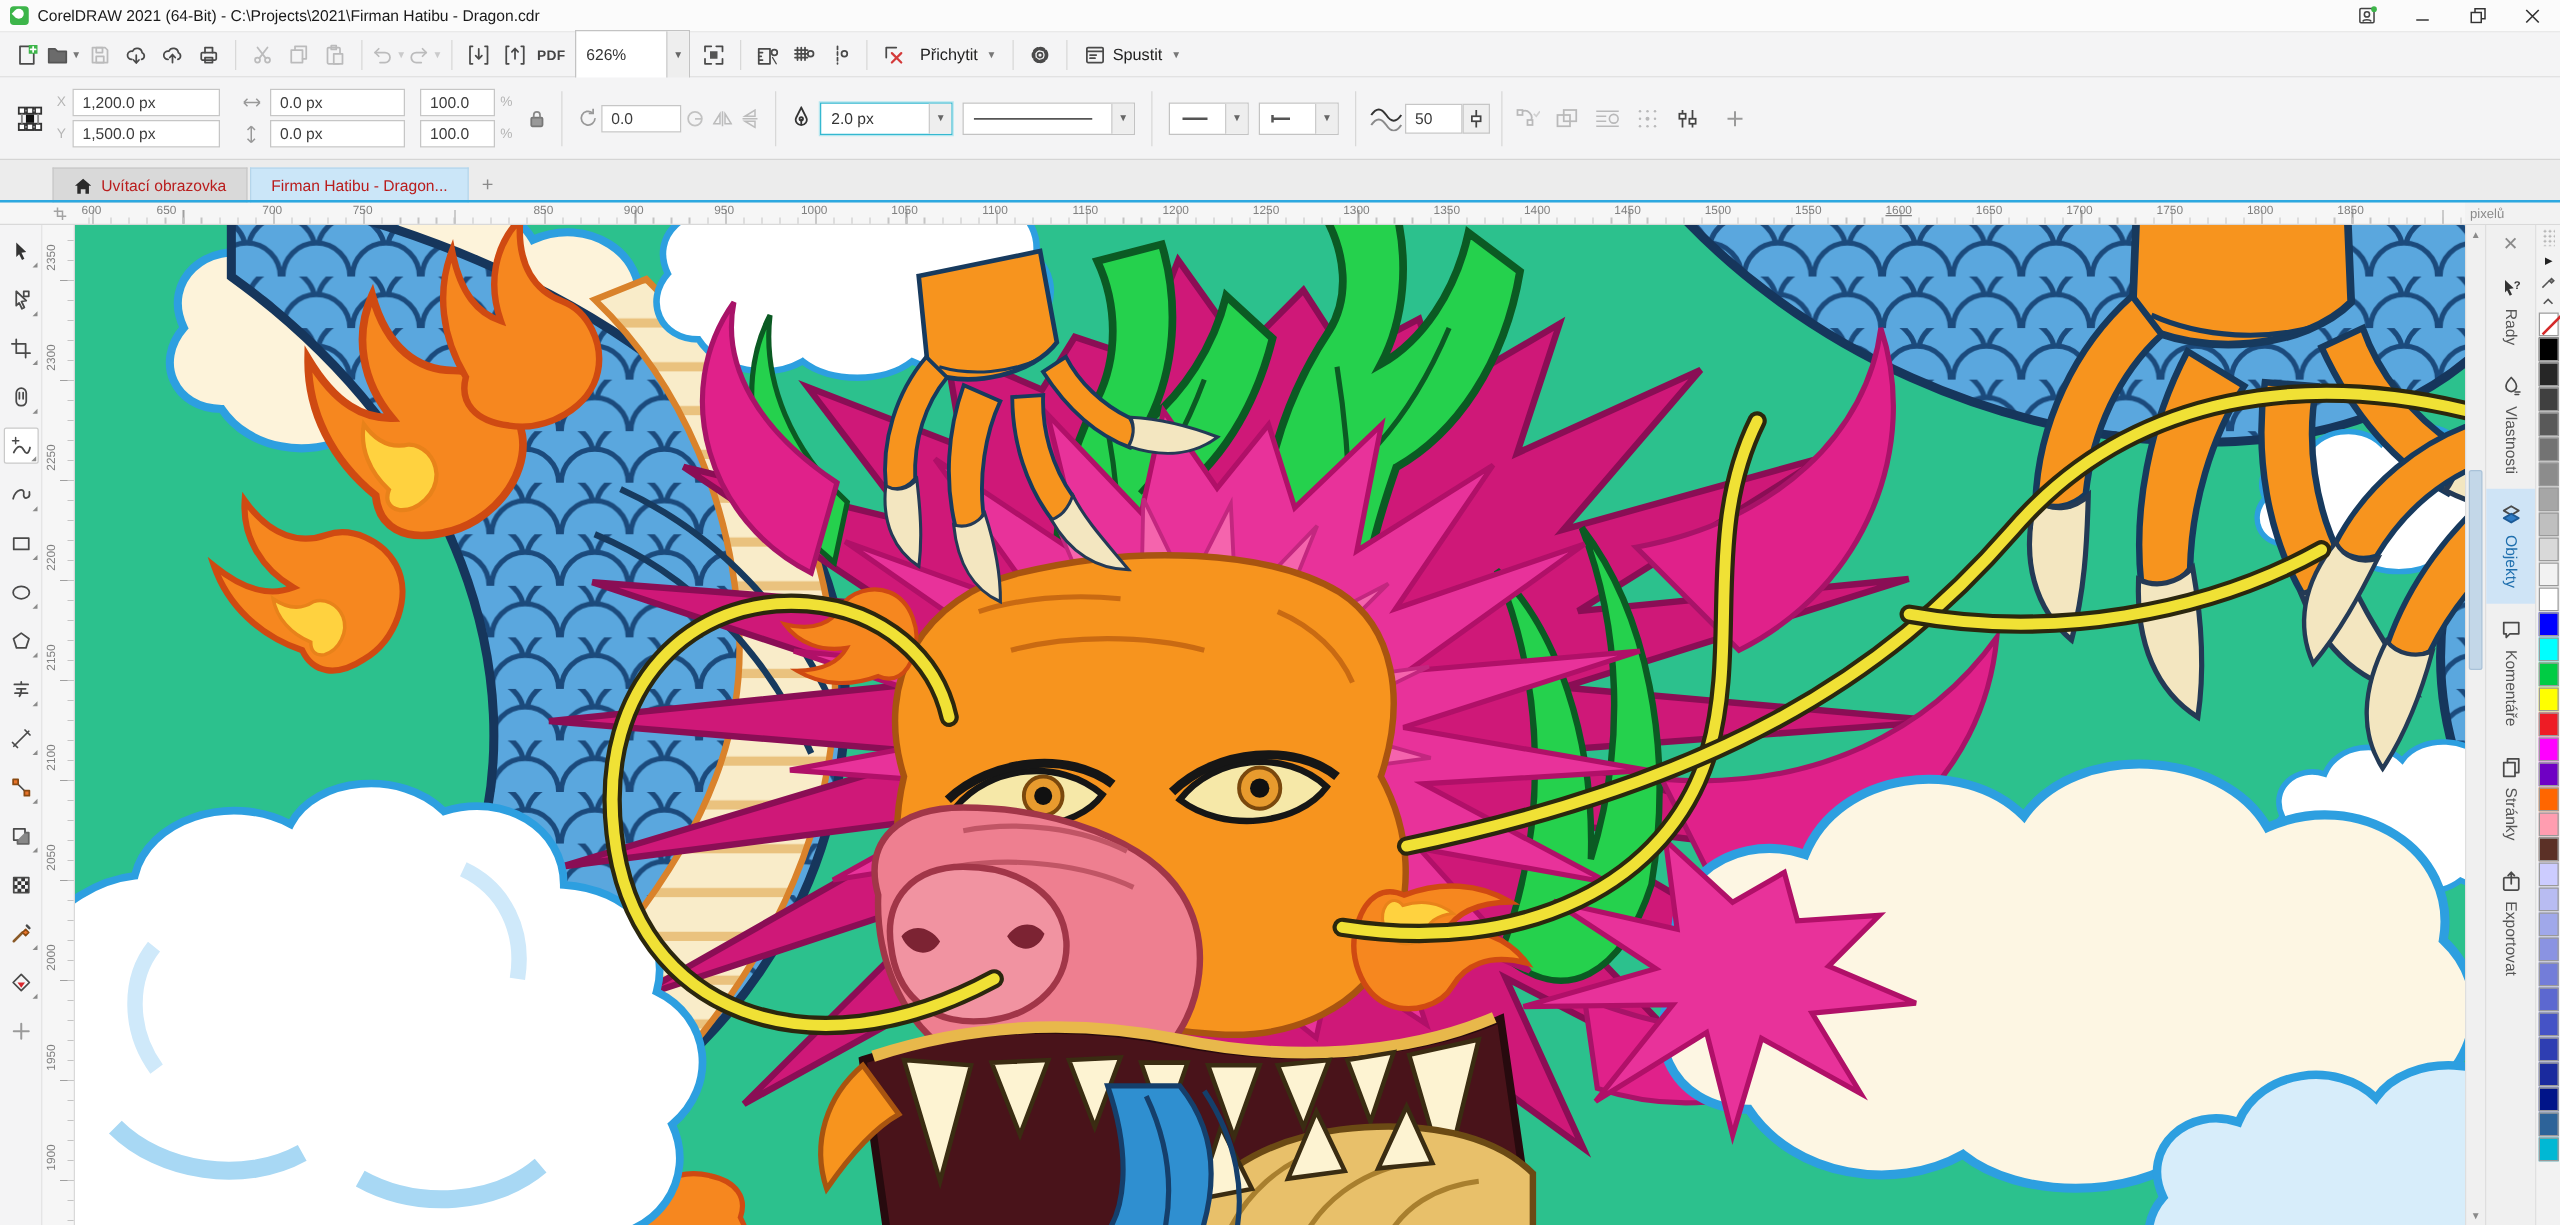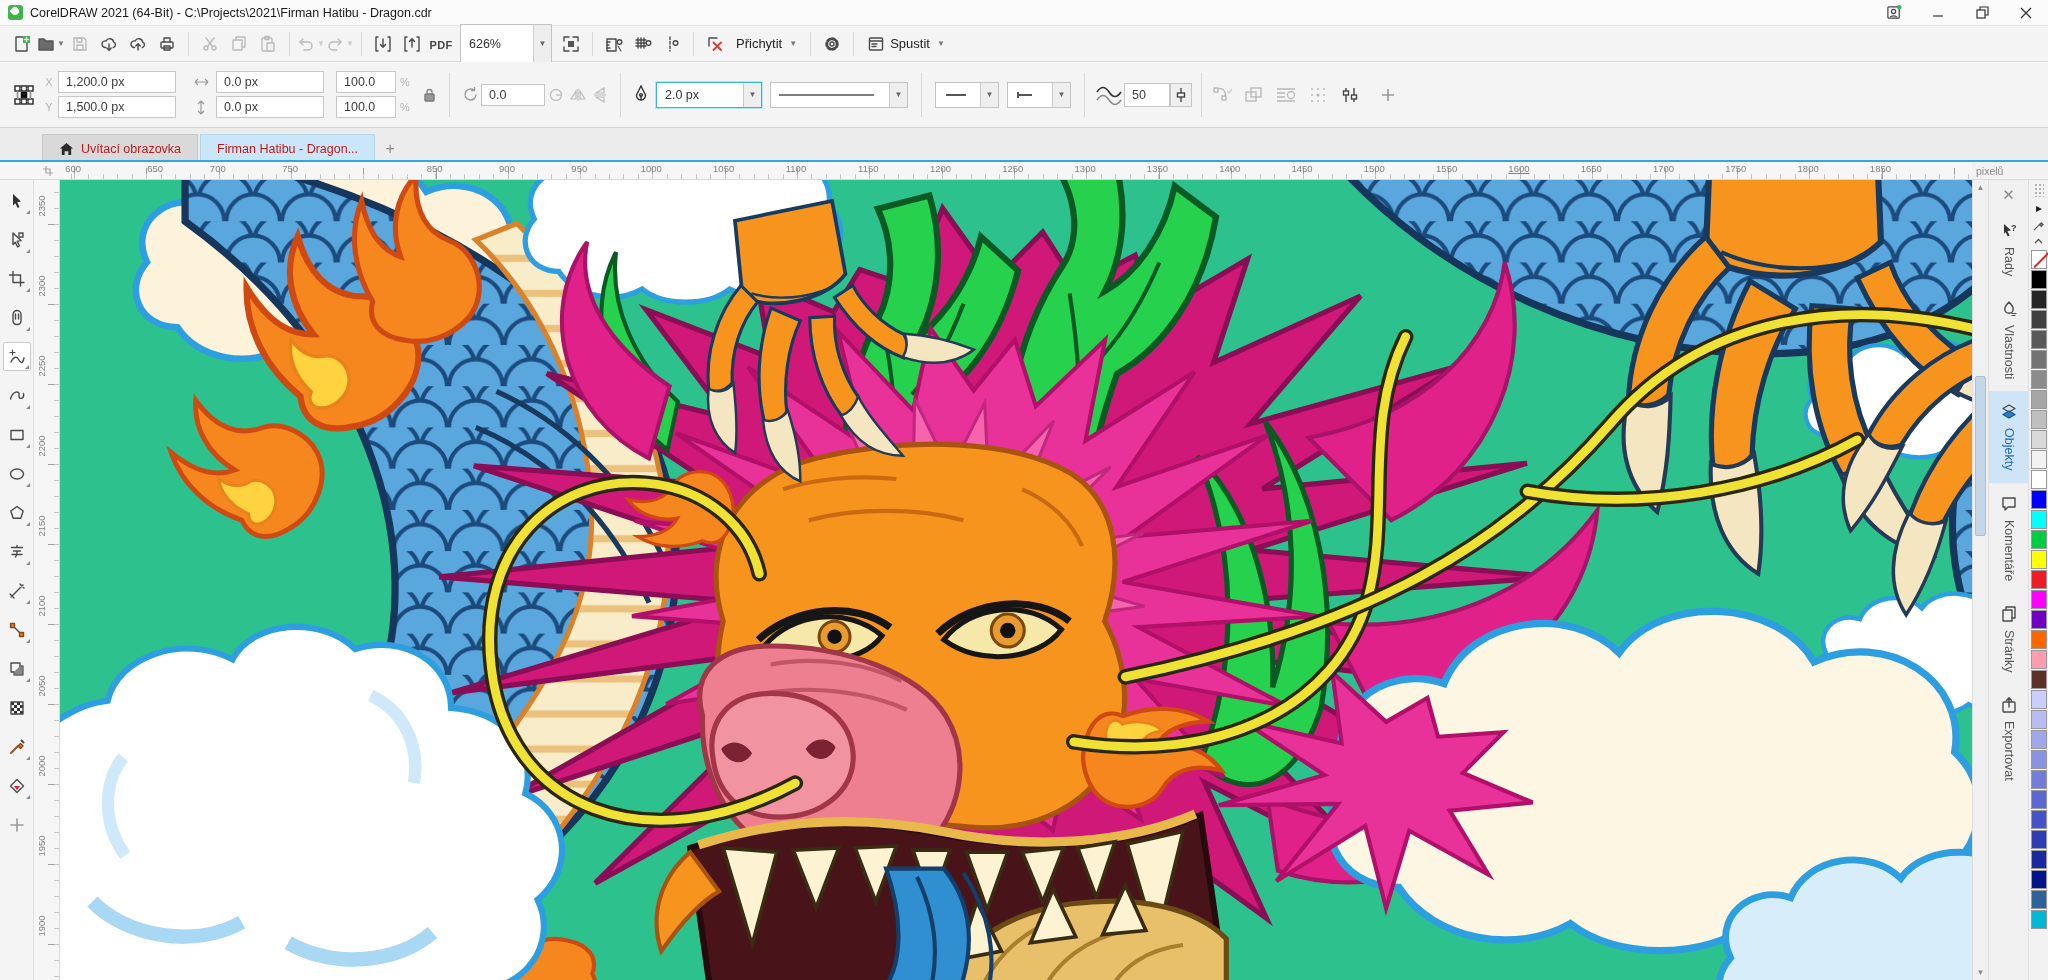--- a/index.html
+++ b/index.html
@@ -516,21 +516,21 @@
     </div>
 
   <div class="rulerrow">
     <div class="ruler-corner">
         <svg width="12" height="12" viewBox="0 0 12 12" fill="none" stroke="#9a9a9a" stroke-width="1.2">
           <path d="M4 1v7h7M1 4h7v7" opacity=".9"></path>
         </svg>
       </div>
     <div class="hruler">
         <span style="left: 14px;">600</span>
-        <span style="left: 96px;">650</span>
+        <span style="left: 74px;">650</span>
         <span style="left: 158.6px;">700</span>
         <span style="left: 230.9px;">750</span>
         <span style="left: 303.2px; margin-top: 32px;">800</span>
         <span style="left: 375.5px;">850</span>
         <span style="left: 447.8px;">900</span>
         <span style="left: 520.1px;">950</span>
         <span style="left: 592.4px;">1000</span>
         <span style="left: 664.7px;">1050</span>
         <span style="left: 737px;">1100</span>
         <span style="left: 809.3px;">1150</span>

